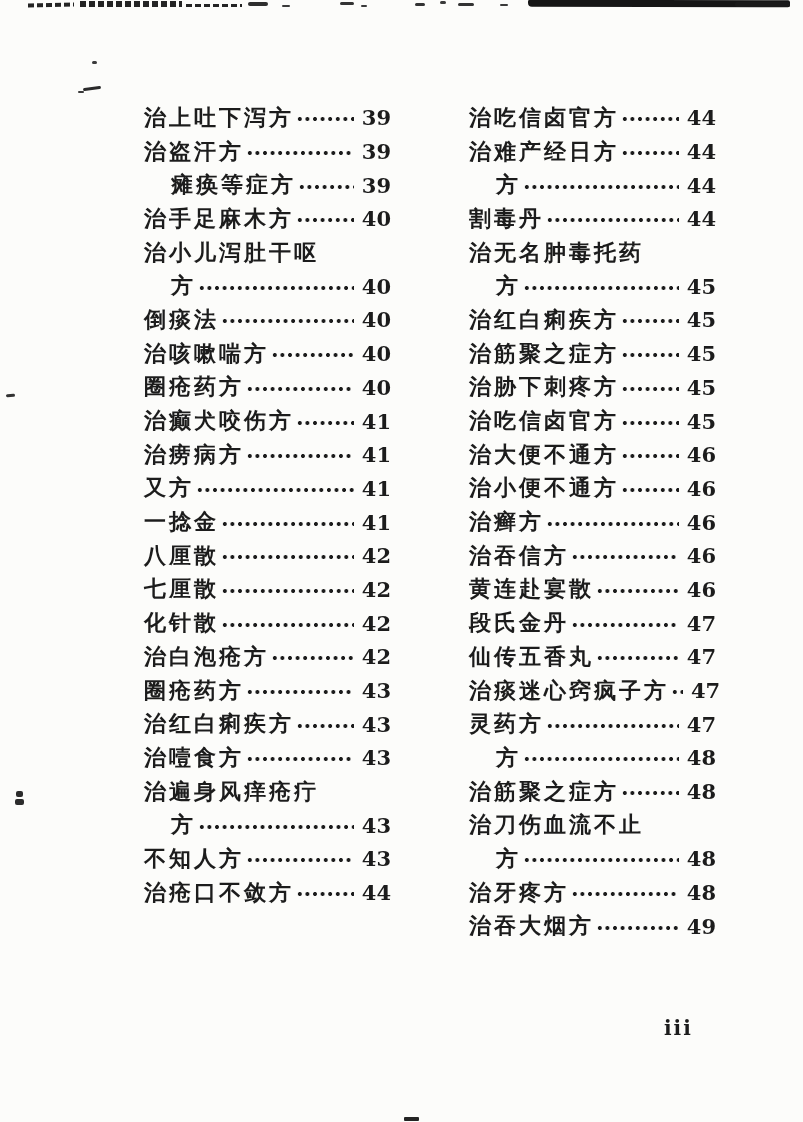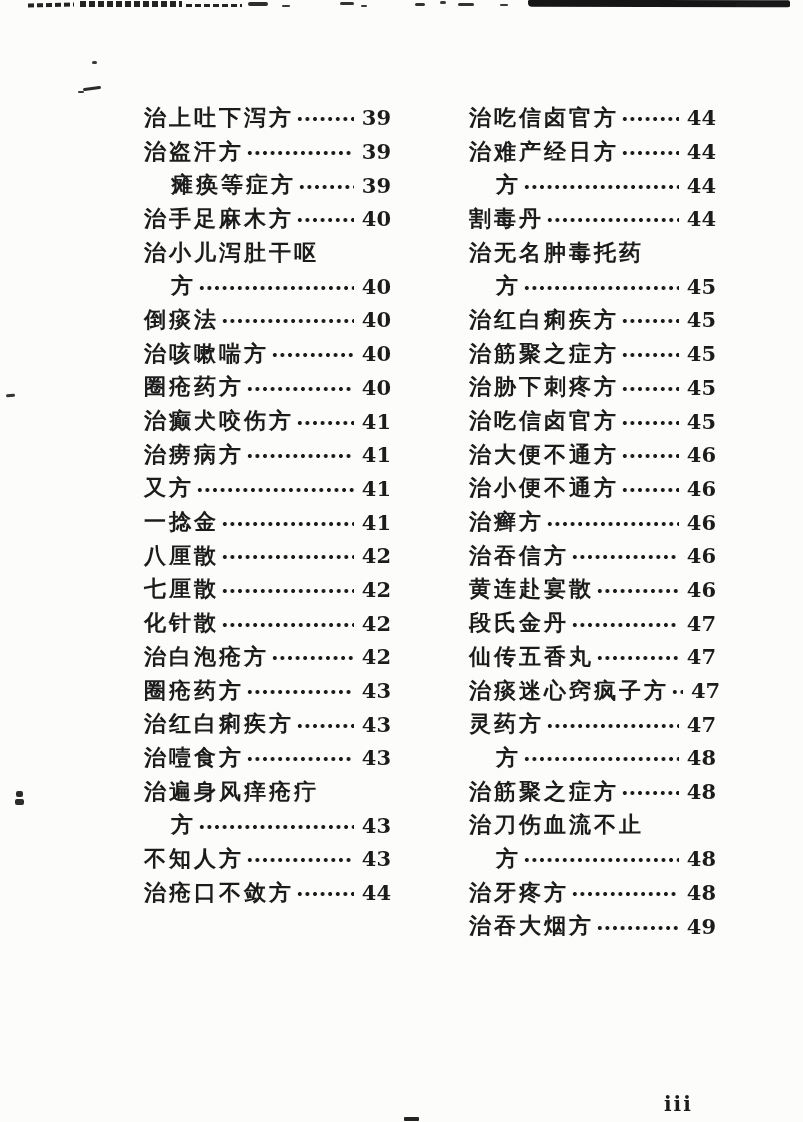--- a/index.html
+++ b/index.html
@@ -22,21 +22,21 @@
     flex:1 1 auto;min-width:12px;height:6px;margin:3px 8px 0 2px;
     background-image:radial-gradient(circle at 3.8px 3px,#1b1b1b 1.8px,transparent 2.2px);
     background-size:7.6px 6px;background-repeat:repeat-x;background-position:left center;
   }
   .pagenum{
     flex:0 0 auto;font-size:21px;font-weight:bold;min-width:27px;text-align:center;
     font-family:"DejaVu Serif","Liberation Serif",serif;line-height:1;
   }
   
   .footer{
-    position:absolute;left:664px;top:1092px;font-size:20px;font-weight:bold;
+    position:absolute;left:664px;top:1016px;font-size:20px;font-weight:bold;
     letter-spacing:2px;font-family:"DejaVu Serif",serif;
   }
   
   .art{position:absolute;background:#222;border-radius:2px;}
   .speck{background:repeating-linear-gradient(90deg,#242424 0 6px,transparent 6px 9px);border-radius:0;}
   .a1{left:28px;top:3px;width:46px;height:4px;transform:rotate(-1deg);}
   .a2{left:80px;top:1px;width:102px;height:6px;}
   .a3{left:186px;top:4px;width:56px;height:3px;}
   .a4{left:248px;top:2px;width:20px;height:4px;background:#2e2e2e;}
   .a5{left:282px;top:5px;width:8px;height:2px;background:#3a3a3a;}

